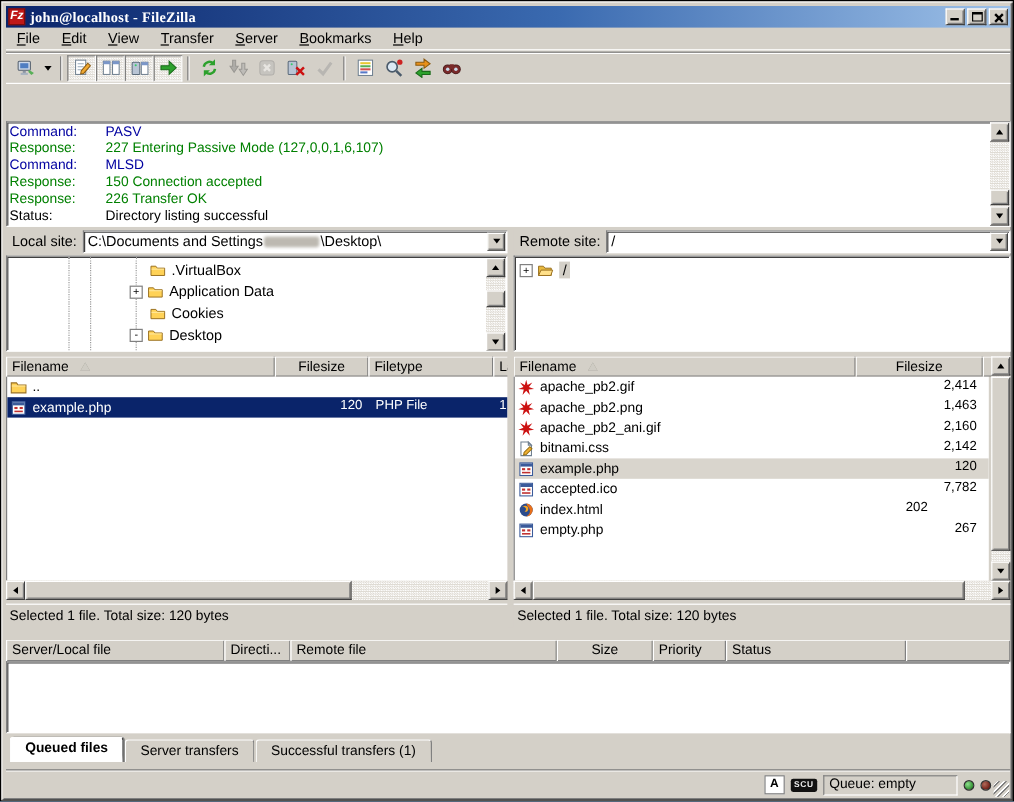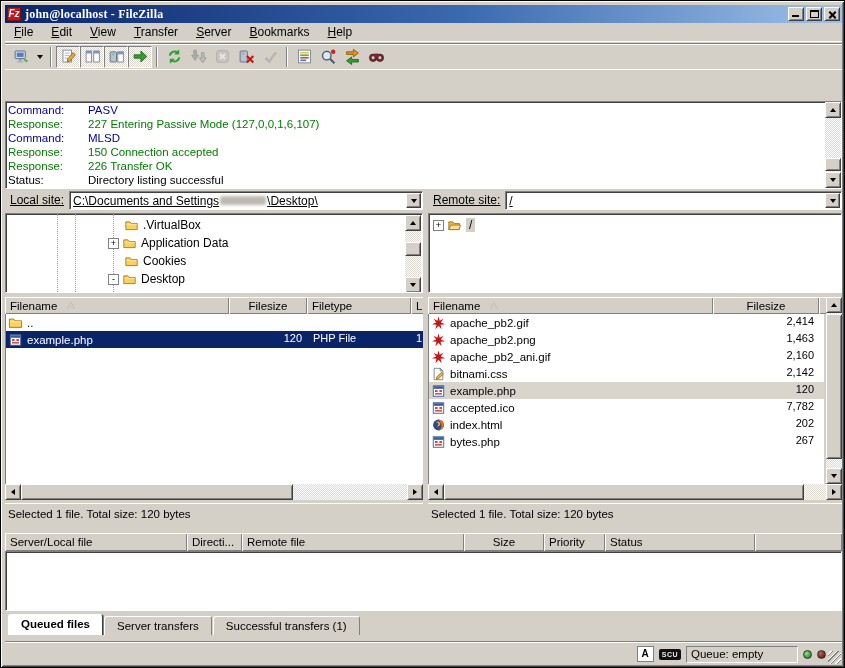--- a/index.html
+++ b/index.html
@@ -65,21 +65,21 @@
   .t-lf{width:0;height:0;border-top:3.5px solid transparent;border-bottom:3.5px solid transparent;border-right:4px solid #000;}
   .t-rt{width:0;height:0;border-top:3.5px solid transparent;border-bottom:3.5px solid transparent;border-left:4px solid #000;}
   .track{position:absolute;background-image:conic-gradient(#fff 25%,#dcd8d0 0 50%,#fff 0 75%,#dcd8d0 0);background-size:2px 2px;}
   .thumb{position:absolute;background:#d4d0c8;border:1px solid;border-color:#fff #404040 #404040 #fff;box-shadow:inset 1px 1px 0 #d4d0c8,inset -1px -1px 0 #808080;}
 
   
   .pane{position:absolute;top:186px;height:332px;font-size:12px;}
   .pane-left{left:0;width:418px;}
   .pane-right{left:423px;width:414px;}
   .vsplit{position:absolute;left:418px;top:186px;width:5px;height:332px;background:#d4d0c8;}
-  .siterow{position:absolute;left:0;top:0;width:100%;height:20px;display:flex;align-items:flex-start;text-decoration:underline;}
+  .siterow{position:absolute;left:0;top:0;width:100%;height:20px;display:flex;align-items:center;}
   .sitelabel{flex:none;padding:2px 5px;}
   .combo{flex:1;height:19px;display:flex;align-items:center;padding-left:3px;position:relative;white-space:nowrap;overflow:hidden;}
   .combo .cbtn{position:absolute;right:1px;top:1px;width:15px;height:15px;background:#d4d0c8;border:1px solid;border-color:#fff #404040 #404040 #fff;box-shadow:inset -1px -1px 0 #808080;display:flex;align-items:center;justify-content:center;}
   .redact{display:inline-block;width:46px;height:9px;background:#bdb9b1;border-radius:2px;filter:blur(1.5px);margin:0 1px;}
   .treebox{position:absolute;left:0;top:22px;width:100%;height:80px;overflow:hidden;}
   .guide{position:absolute;top:0;bottom:0;border-left:1px dotted #9a9a9a;}
   .titem{position:absolute;height:16px;display:flex;align-items:center;}
   .expander{width:11px;height:11px;background:#fff;border:1px solid #808080;font-size:9px;line-height:9px;text-align:center;margin-right:3px;flex:none;}
   .ticon{width:15px;height:13px;margin-right:4px;flex:none;}
   .tsel{background:#d4d0c8;padding:0 3px;}
@@ -549,27 +549,27 @@
                 <use href="#i-php"></use>
               </svg>
               <span class="fname">accepted.ico</span>
               <span class="fcol" style="left:285px;width:100px;text-align:right">7,782</span>
             </div>
         <div class="frow">
               <svg class="fic">
                 <use href="#i-firefox"></use>
               </svg>
               <span class="fname">index.html</span>
-              <span class="fcol" style="left:285px;width:100px;text-align:right">202</span>
+              <span class="fcol" style="left:285px;width:100px;text-align:center">202</span>
             </div>
         <div class="frow">
               <svg class="fic">
                 <use href="#i-php"></use>
               </svg>
-              <span class="fname">bytes.php</span>
+              <span class="fname">empty.php</span>
               <span class="fcol" style="left:285px;width:100px;text-align:right">267</span>
             </div>
       </div>
       <div class="vsb" style="right:0;top:0;height:187px">
         <div class="track" style="left:0;top:0;width:16px;height:187px"></div>
         <div class="sbtn" style="top:0">
               <div class="t-up"></div>
             </div>
         <div class="thumb" style="left:0;top:17px;width:16px;height:145px"></div>
         <div class="sbtn" style="top:171px">

